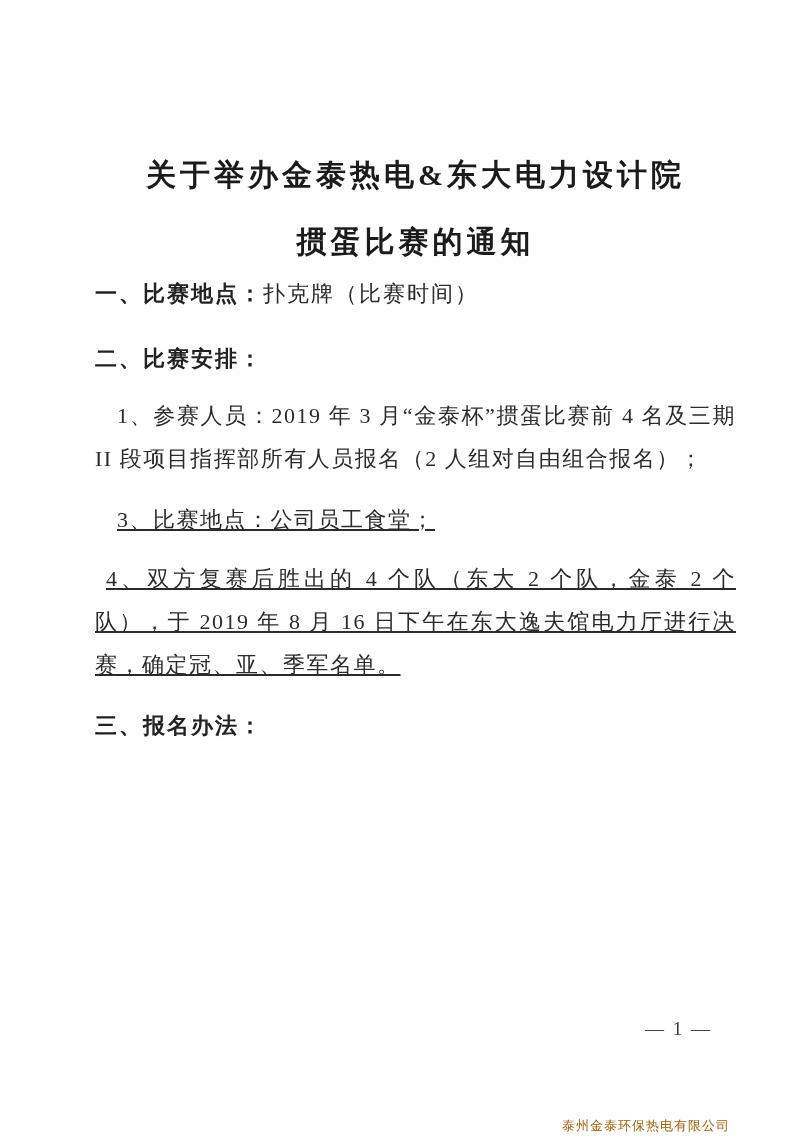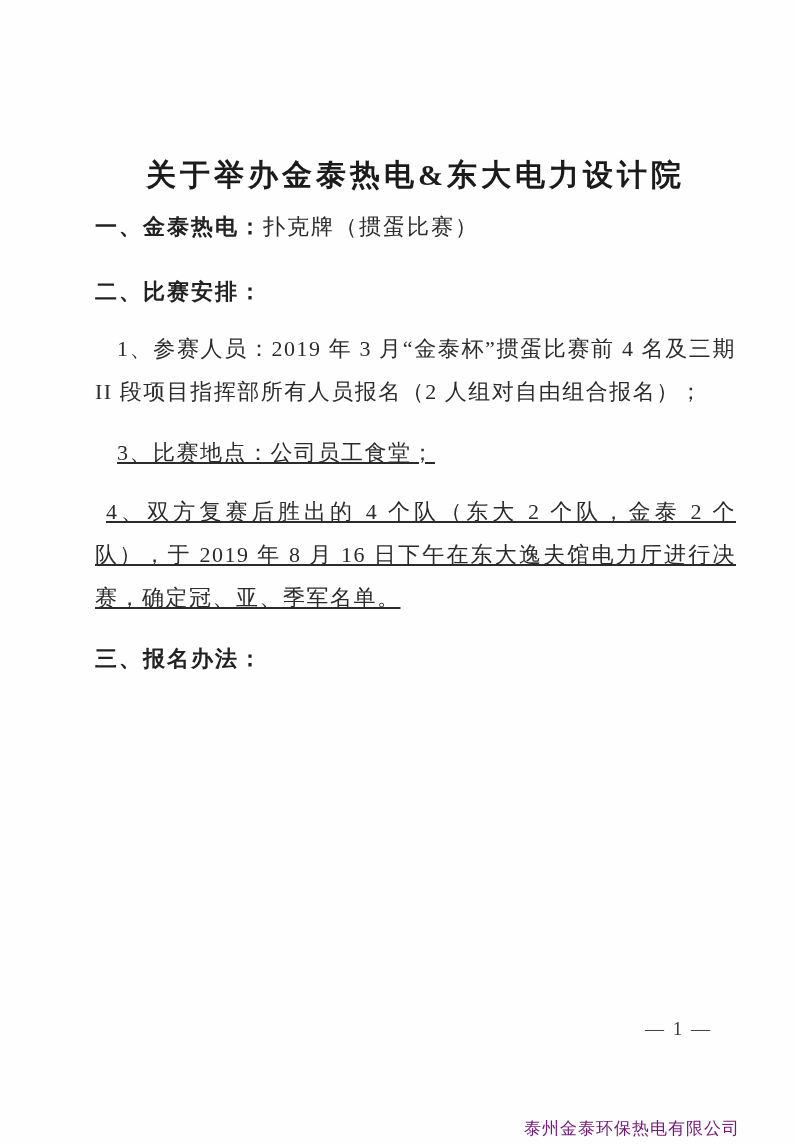--- a/index.html
+++ b/index.html
@@ -61,37 +61,38 @@
     position: absolute;
     top: 1018px;
     right: 104px;
     font-size: 19px;
     letter-spacing: 2px;
     color: #3a3a3a;
   }
   .watermark {
     position: absolute;
     top: 1117px;
-    right: 76px;
-    font-size: 17px;
+    right: 86px;
+    font-size: 13px;
     letter-spacing: 1px;
-    color: #701a75;
+    color: #a16207;
   }
 </style>
 </head>
 <body>
 
 <div class="page">
   <div class="content">
 
     <h1 class="title title-1">关于举办金泰热电&amp;东大电力设计院</h1>
 
+    <h1 class="title title-2">掼蛋比赛的通知</h1>
 
 
-    <p class="para sec1"><span class="heading">一、金泰热电：</span><span>扑克牌（掼蛋比赛）</span></p>
+    <p class="para sec1"><span class="heading">一、比赛地点：</span><span>扑克牌（比赛时间）</span></p>
 
     <p class="para sec2 heading">二、比赛安排：</p>
 
     <p class="para item item1">1、参赛人员：2019 年 3 月“金泰杯”掼蛋比赛前 4 名及三期 II 段项目指挥部所有人员报名（2 人组对自由组合报名）；</p>
 
 
     <p class="para item item3">3、比赛地点：公司员工食堂；</p>
 
     <p class="para item item4">4、双方复赛后胜出的 4 个队（东大 2 个队，金泰 2 个队），于 2019 年 8 月 16 日下午在东大逸夫馆电力厅进行决赛，确定冠、亚、季军名单。</p>
 

